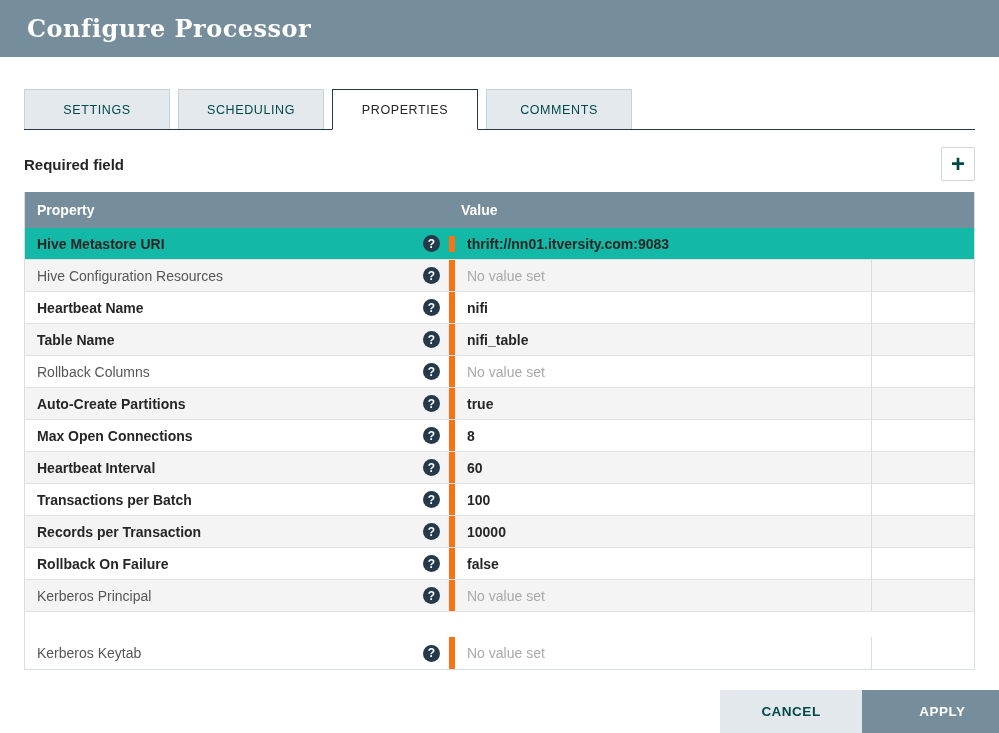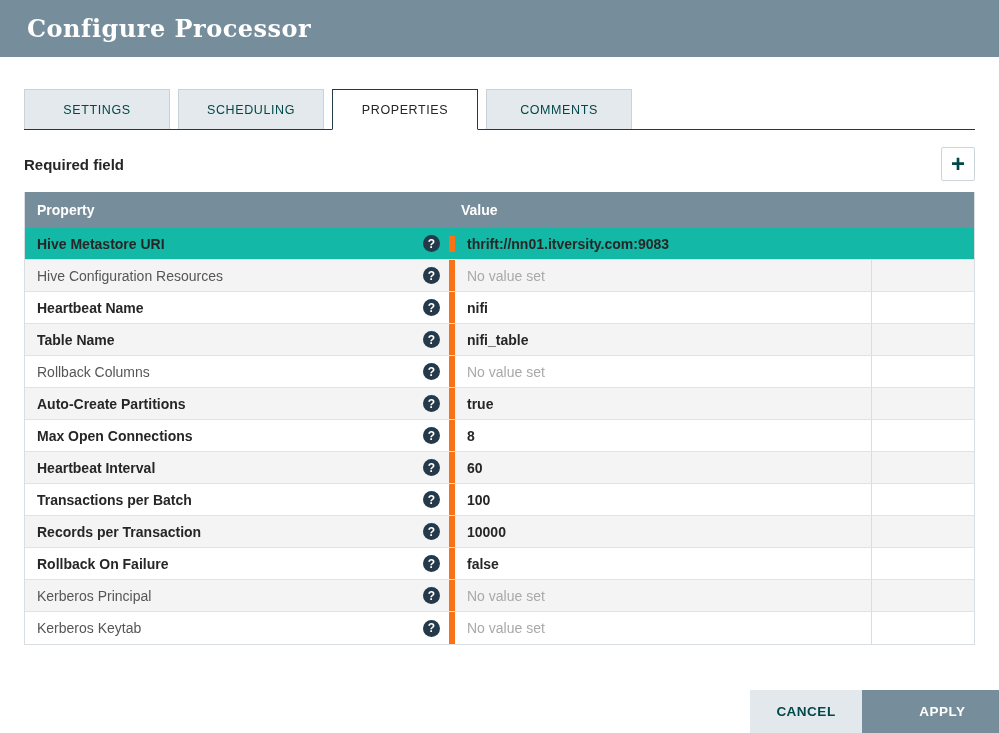--- a/index.html
+++ b/index.html
@@ -105,21 +105,21 @@
   .thead .hcell-val  { width:422px; padding-left:12px; }
   .thead .hcell-extra{ flex:1; }
 
   .trow {
     display:flex;
     height:32px;
     background:#ffffff;
     border-bottom:1px solid #e2e2e2;
     align-items:stretch;
   }
-  .trow:last-child { border-bottom:none; }
+  .trow:last-child { border-bottom:none;margin-top:25px; }
   .trow.stripe   { background:#f4f4f4; }
   .trow.highlight{ background:#14b8a6;align-items:center; }
 
   .cell { display:flex; align-items:center; font-size:14px; }
   .cell.prop {
     width:424px;
     justify-content:space-between;
     padding:0 9px 0 12px;
   }
   .cell.val {
@@ -161,21 +161,21 @@
     height:43px;
     display:flex;
     align-items:center;
     justify-content:center;
     font-size:13.5px;
     font-weight:bold;
     letter-spacing:0.5px;
     cursor:pointer;
   }
   .btn-cancel {
-    width:112px;
+    width:142px;
     background:#e2e8eb;
     color:#004849;
   }
   .btn-apply {
     width:137px;
     background:#768e9b;
     color:#ffffff;
     padding-left:24px;
   }
 </style>

